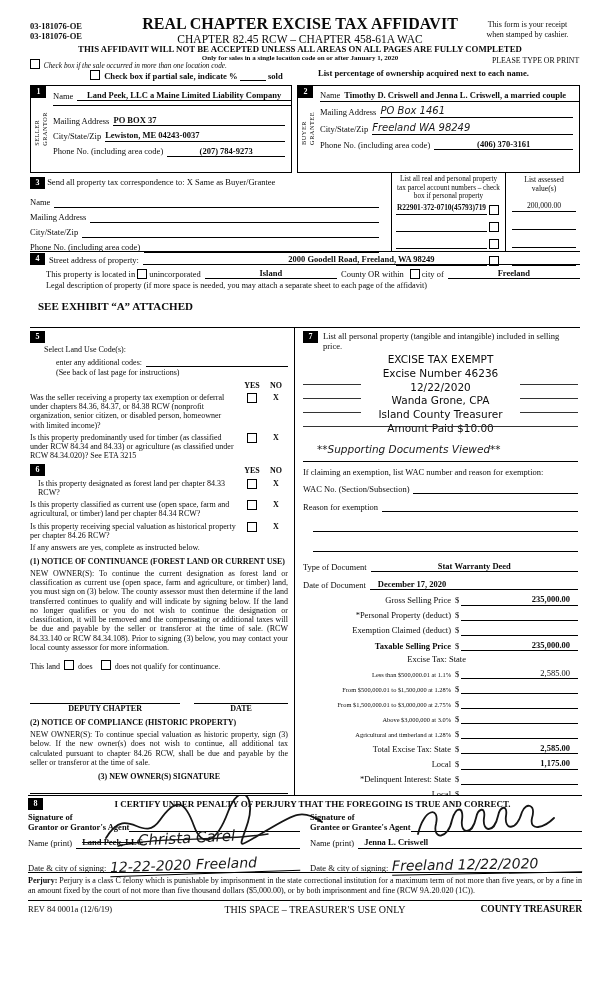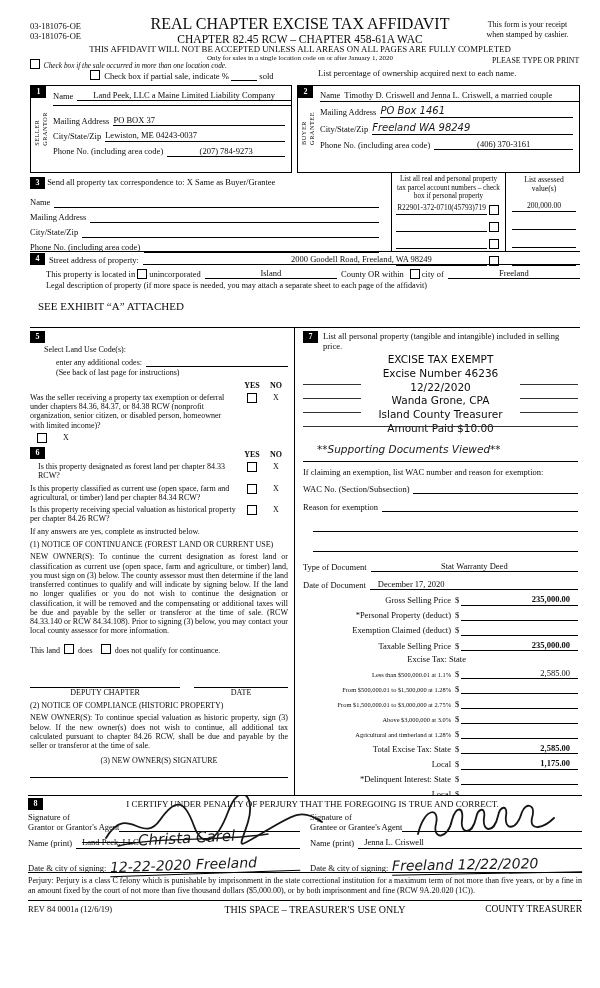--- a/index.html
+++ b/index.html
@@ -1,19 +1,19 @@
 <!DOCTYPE html>
 <html><head>
 <meta charset="utf-8">
 <style>
   html,body{margin:0;padding:0;background:#e8e8e8;}
   .page{position:relative;width:600px;height:988px;background:#ffffff;margin:0 auto;
         font-family:"Liberation Serif",serif;color:#0b0b0b;font-size:8.5px;line-height:1.2;overflow:hidden;}
   .abs{position:absolute;}
-  .b{font-weight:normal;}
+  .b{font-weight:bold;}
   .ctr{text-align:center;}
   .badge{display:inline-block;min-width:13px;height:12px;background:#000;color:#fff;
          font-size:8px;font-weight:bold;text-align:center;line-height:12px;padding:0 1px;}
   .cb{display:inline-block;width:8px;height:8px;border:1px solid #000;vertical-align:-1px;background:#fff;margin:0 2px;}
   .uline{display:inline-block;border-bottom:1px solid #000;height:10px;vertical-align:bottom;}
   .fl{display:flex;align-items:flex-end;}
   .fill{flex:1;border-bottom:1px solid #000;min-height:10px;}
   .box{border:1.6px solid #000;position:relative;}
   .vlabel{position:absolute;left:2px;top:26px;display:flex;gap:0px;}
   .vlabel span{writing-mode:vertical-rl;transform:rotate(180deg);font-size:6.3px;letter-spacing:.5px;}
@@ -219,20 +219,21 @@
       <div class="ynhead">
         <span>YES</span>
           <span>NO</span>
       </div>
       <div class="q">
         <span class="qt">Was the seller receiving a property tax exemption or deferral under chapters 84.36, 84.37, or 84.38 RCW (nonprofit organization, senior citizen, or disabled person, homeowner with limited income)?</span>
         <span class="yn"><span class="cb"></span></span>
         <span class="yn b">X</span>
       </div>
       <div class="q">
+        <span class="qt">Is this property predominantly used for timber (as classified under RCW 84.34 and 84.33) or agriculture (as classified under RCW 84.34.020)? See ETA 3215</span>
         <span class="yn"><span class="cb"></span></span>
         <span class="yn b">X</span>
       </div>
 
       <div class="fl" style="margin-top:3px;">
         <span class="badge">6</span>
         <span style="flex:1;"></span>
         <span class="ynhead" style="margin:0;">
           <span>YES</span>
             <span>NO</span>

